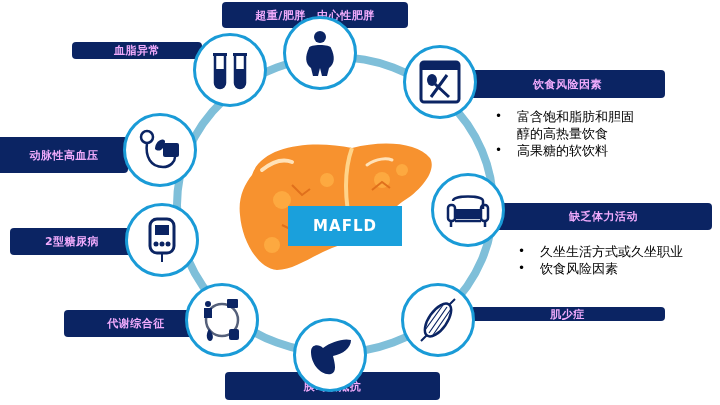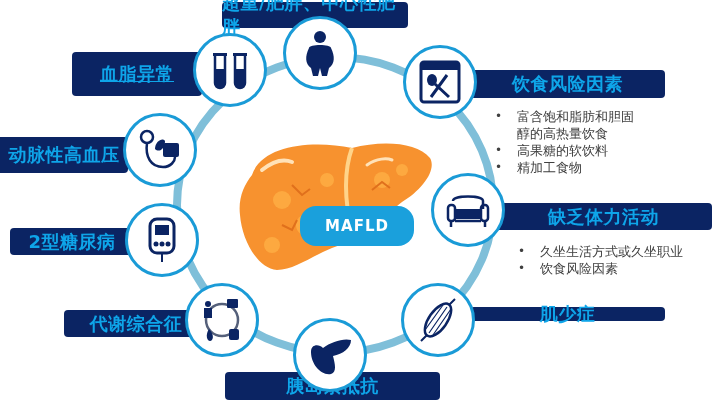--- a/index.html
+++ b/index.html
@@ -1,47 +1,46 @@
 <!DOCTYPE html>
 <html><head>
 <meta charset="utf-8">
 <style>
   html,body{margin:0;padding:0;}
   body{width:720px;height:405px;background:#ffffff;position:relative;overflow:hidden;font-family:"DejaVu Sans","Liberation Sans",sans-serif;}
   .ring{position:absolute;left:0;top:0;width:720px;height:405px;}
-  .label{position:absolute;background:#0b2463;color:#0ea5e9;font-weight:bold;font-size:18px;display:flex;align-items:center;justify-content:center;border-radius:4px;letter-spacing:0.5px;}
+  .label{position:absolute;background:#0b2463;color:#f0abfc;font-weight:bold;font-size:11px;display:flex;align-items:center;justify-content:center;border-radius:4px;letter-spacing:0.5px;}
   .node{position:absolute;width:74px;height:74px;border-radius:50%;background:#fff;border:3px solid #1a9bd7;box-sizing:border-box;display:flex;align-items:center;justify-content:center;}
   .node svg{width:46px;height:46px;}
-  .bullets{position:absolute;color:#404040;font-size:13px;line-height:17px;margin:0;padding:0;list-style:none;}
+  .bullets{position:absolute;color:#000000;font-size:13px;line-height:17px;margin:0;padding:0;list-style:none;}
   .bullets li{position:relative;padding-left:22px;}
   .bullets li::before{content:"•";position:absolute;left:0;top:0;font-size:12px;}
   .liver{position:absolute;left:232px;top:130px;width:205px;height:150px;}
-  .mafld{position:absolute;left:300px;top:206px;width:114px;height:40px;background:#1aa0dc;color:#fff;font-weight:bold;font-size:15px;display:flex;align-items:center;justify-content:center;border-radius:16px;letter-spacing:1px;}
+  .mafld{position:absolute;left:288px;top:206px;width:114px;height:40px;background:#1aa0dc;color:#fff;font-weight:bold;font-size:15px;display:flex;align-items:center;justify-content:center;border-radius:0;letter-spacing:1px;}
 </style>
 </head>
 <body>
 
 <svg class="ring" viewBox="0 0 720 405">
   <ellipse cx="335" cy="205" rx="158" ry="148" fill="none" stroke="#7fbfd9" stroke-width="8"></ellipse>
 </svg>
 
 <div class="label" style="left:222px;top:2px;width:186px;height:26px;">超重/肥胖、中心性肥胖</div>
-<div class="label" style="left:72px;top:52px;width:130px;height:44px;text-decoration:underline;">血脂异常</div>
+<div class="label" style="left:72px;top:42px;width:130px;height:17px;">血脂异常</div>
 <div class="label" style="left:0px;top:137px;width:128px;height:36px;border-radius:0 4px 4px 0;">动脉性高血压</div>
 <div class="label" style="left:10px;top:228px;width:124px;height:27px;text-align:right;">2型糖尿病</div>
 <div class="label" style="left:64px;top:310px;width:144px;height:27px;">代谢综合征</div>
 <div class="label" style="left:225px;top:372px;width:215px;height:28px;">胰岛素抵抗</div>
 <div class="label" style="left:470px;top:307px;width:195px;height:14px;">肌少症</div>
 <div class="label" style="left:495px;top:203px;width:217px;height:27px;">缺乏体力活动</div>
 <div class="label" style="left:470px;top:70px;width:195px;height:28px;">饮食风险因素</div>
 
 <ul class="bullets" style="left:495px;top:108px;width:150px;">
   <li>富含饱和脂肪和胆固醇的高热量饮食</li>
   <li>高果糖的软饮料</li>
-  <li>精加工食物</li>
 </ul>
 <ul class="bullets" style="left:518px;top:243px;width:200px;">
   <li>久坐生活方式或久坐职业</li>
   <li>饮食风险因素</li>
 </ul>
 
 <svg class="liver" viewBox="0 0 205 150">
   <path d="M20 45 C30 15 80 10 120 18 C150 10 185 12 198 28 C205 40 190 60 170 72 C150 88 130 108 100 118 C80 126 62 140 45 140 C25 138 10 110 8 85 C6 68 12 55 20 45 Z" fill="#f7922f"></path>
   <path d="M120 18 C112 40 112 70 120 100" stroke="#ffd48a" stroke-width="4" fill="none"></path>
   <circle cx="50" cy="70" r="9" fill="#ffb347" opacity="0.7"></circle>

